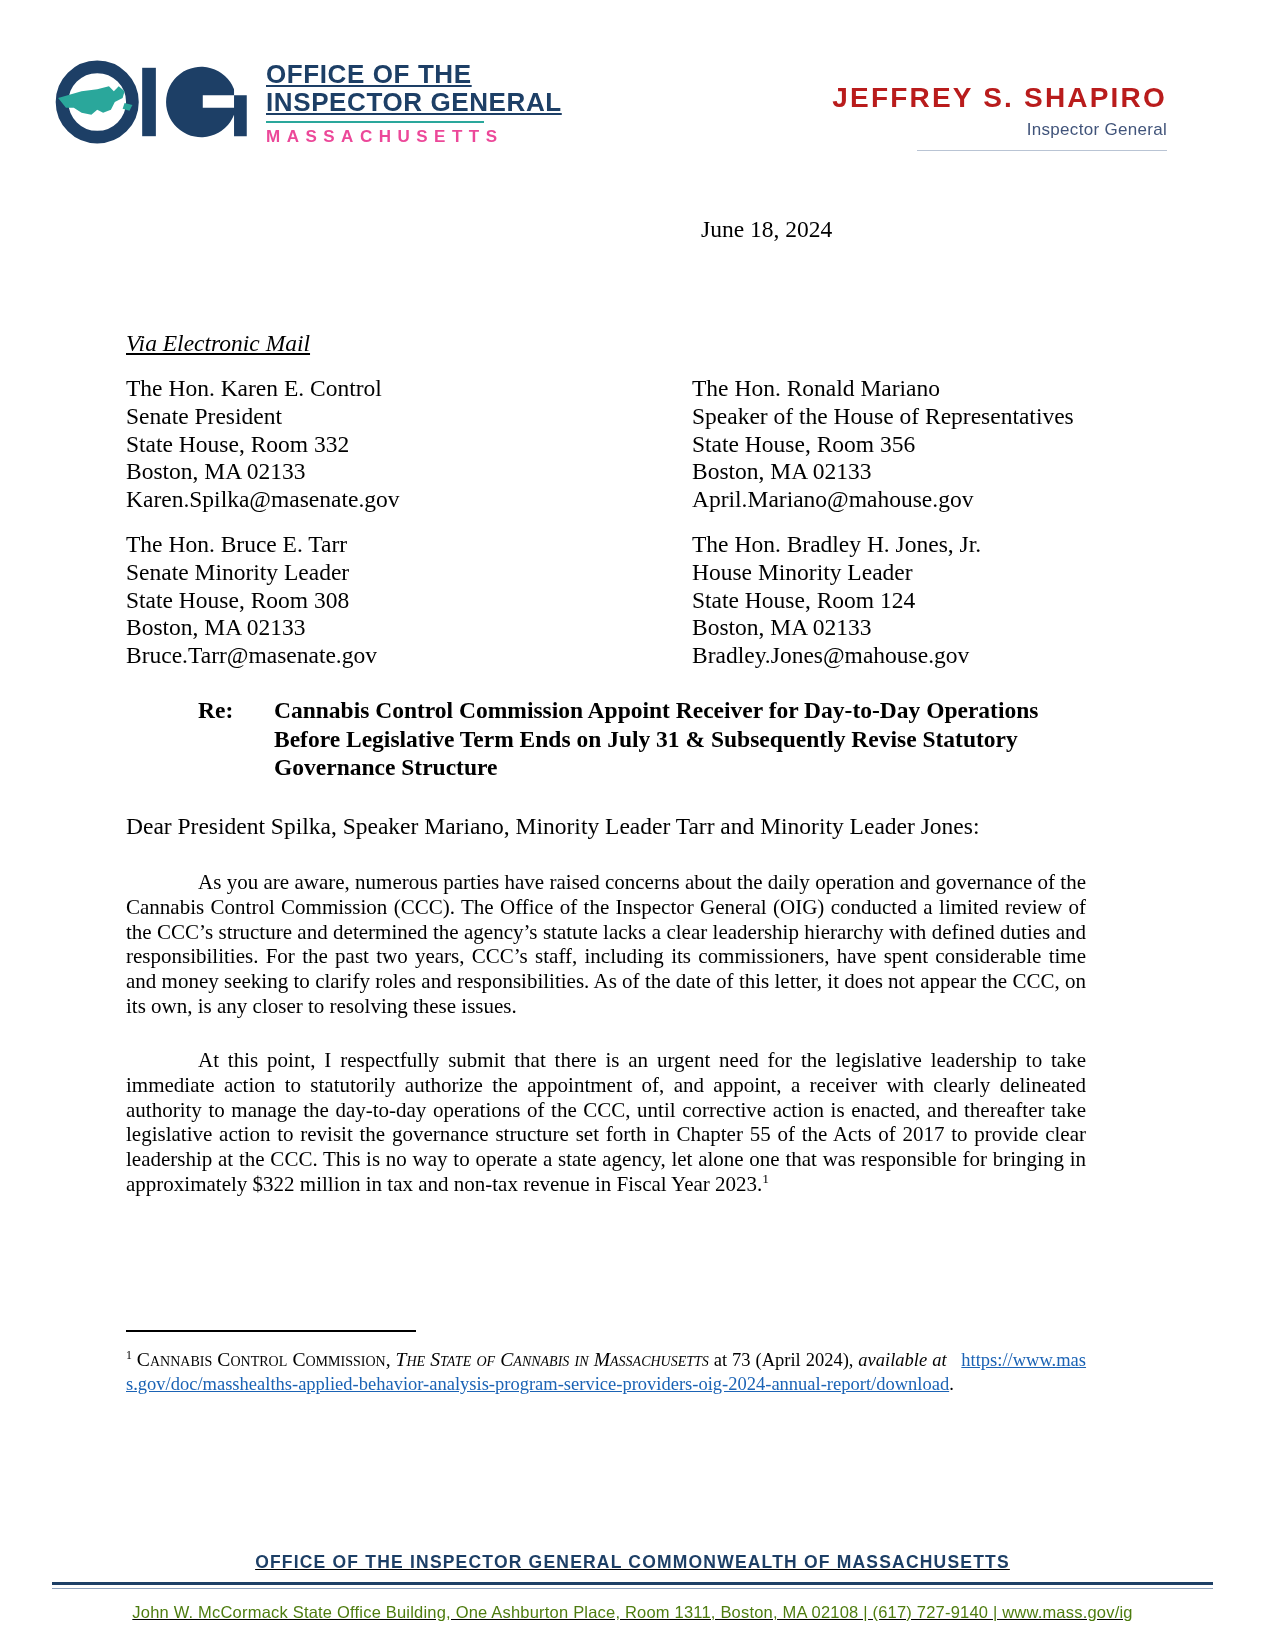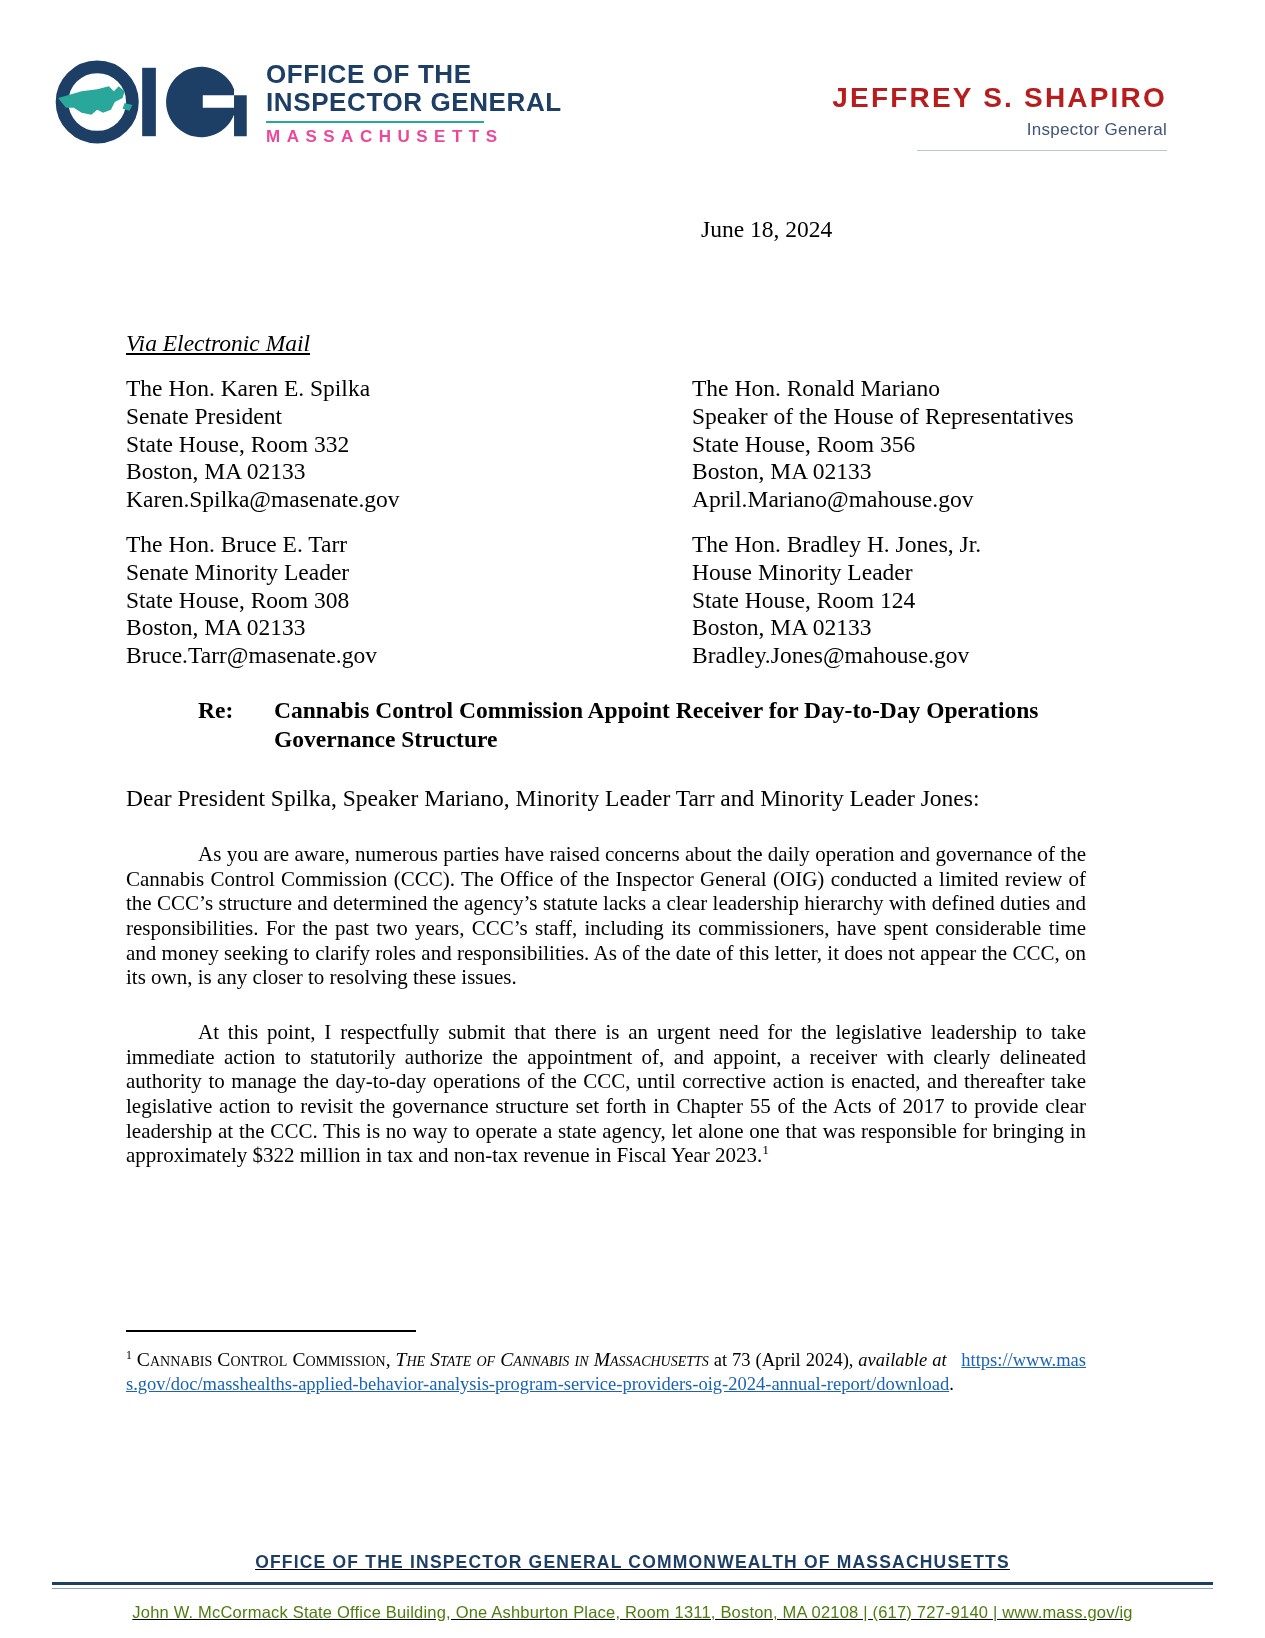--- a/index.html
+++ b/index.html
@@ -46,20 +46,21 @@
     padding-top: 4px;
   }
   .logo-line1, .logo-line2 {
     font-family: "Liberation Sans", "DejaVu Sans", sans-serif;
     font-weight: bold;
     font-size: 26px;
     letter-spacing: 0.6px;
     color: #1d3f66;
     line-height: 1.08;
     white-space: nowrap;
+    text-decoration: underline;
   }
   .logo-rule {
     width: 218px;
     height: 2px;
     background: #2aa79b;
     margin: 5px 0 4px 0;
   }
   .logo-state {
     font-family: "Liberation Sans", "DejaVu Sans", sans-serif;
     font-weight: bold;
@@ -277,21 +278,21 @@
   </div>
 
   <div class="content">
 
     <div class="date-line">June 18, 2024</div>
 
     <div class="via">Via Electronic Mail</div>
 
     <div class="addr-grid">
       <div class="addr-col">
-        <div class="addr-line">The Hon. Karen E. Spilka</div>
+        <div class="addr-line">The Hon. Karen E. Control</div>
         <div class="addr-line">Senate President</div>
         <div class="addr-line">State House, Room 332</div>
         <div class="addr-line">Boston, MA 02133</div>
         <div class="addr-line">Karen.Spilka@masenate.gov</div>
       </div>
       <div class="addr-col right">
         <div class="addr-line">The Hon. Ronald Mariano</div>
         <div class="addr-line">Speaker of the House of Representatives</div>
         <div class="addr-line">State House, Room 356</div>
         <div class="addr-line">Boston, MA 02133</div>
@@ -313,20 +314,21 @@
         <div class="addr-line">State House, Room 124</div>
         <div class="addr-line">Boston, MA 02133</div>
         <div class="addr-line">Bradley.Jones@mahouse.gov</div>
       </div>
     </div>
 
     <div class="re-block">
       <div class="re-label">Re:</div>
       <div class="re-text">
         <div>Cannabis Control Commission Appoint Receiver for Day-to-Day Operations</div>
+        <div>Before Legislative Term Ends on July 31 &amp; Subsequently Revise Statutory</div>
         <div class="lastline">Governance Structure</div>
       </div>
     </div>
 
     <div class="salutation">Dear President Spilka, Speaker Mariano, Minority Leader Tarr and Minority Leader Jones:</div>
 
     <p class="para">As you are aware, numerous parties have raised concerns about the daily operation and governance of the Cannabis Control Commission (CCC). The Office of the Inspector General (OIG) conducted a limited review of the CCC’s structure and determined the agency’s statute lacks a clear leadership hierarchy with defined duties and responsibilities. For the past two years, CCC’s staff, including its commissioners, have spent considerable time and money seeking to clarify roles and responsibilities. As of the date of this letter, it does not appear the CCC, on its own, is any closer to resolving these issues.</p>
 
     <p class="para"><span>At this point, I respectfully submit that there is an urgent need for the legislative leadership to take immediate action to statutorily authorize the appointment of, and appoint, a receiver with clearly delineated authority to manage the day-to-day operations of the CCC, until corrective action is enacted, and thereafter take legislative action to revisit the governance structure set forth in Chapter 55 of the Acts of 2017 to provide clear leadership at the CCC. This is no way to operate a state agency, let alone one that was responsible for bringing in approximately $322 million in tax and non-tax revenue in Fiscal Year 2023.</span><sup class="fn">1</sup></p>
 

